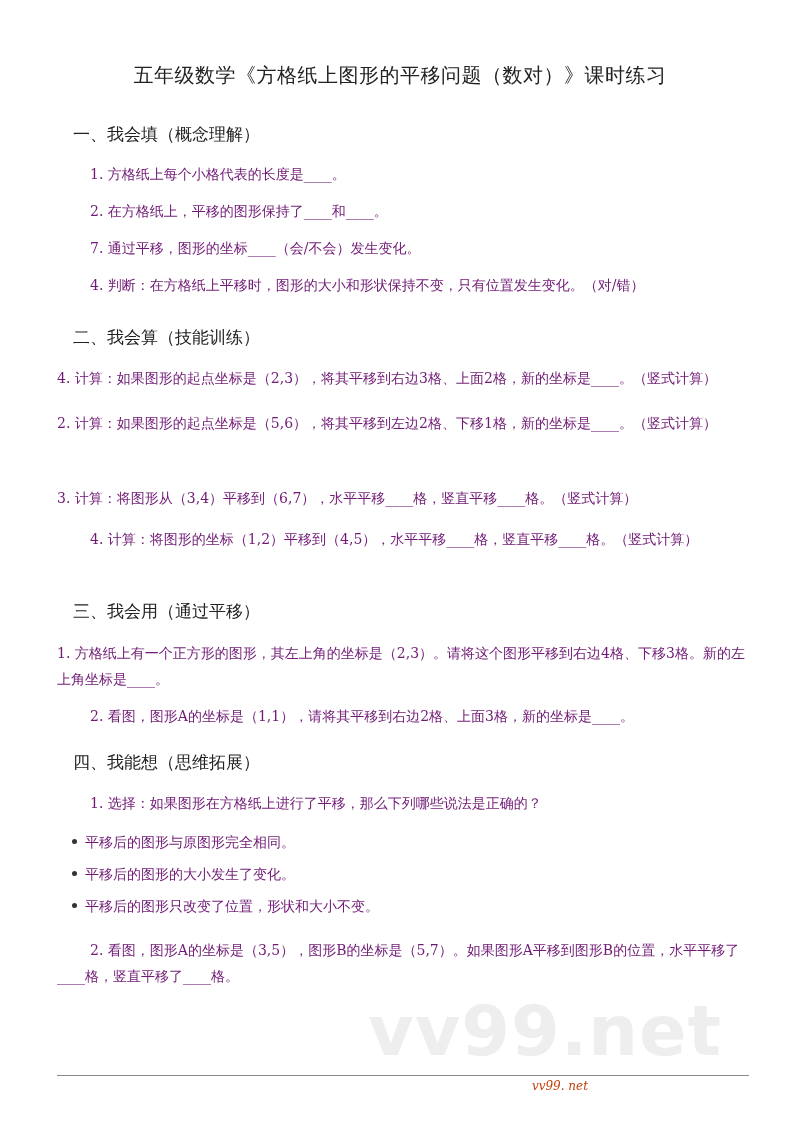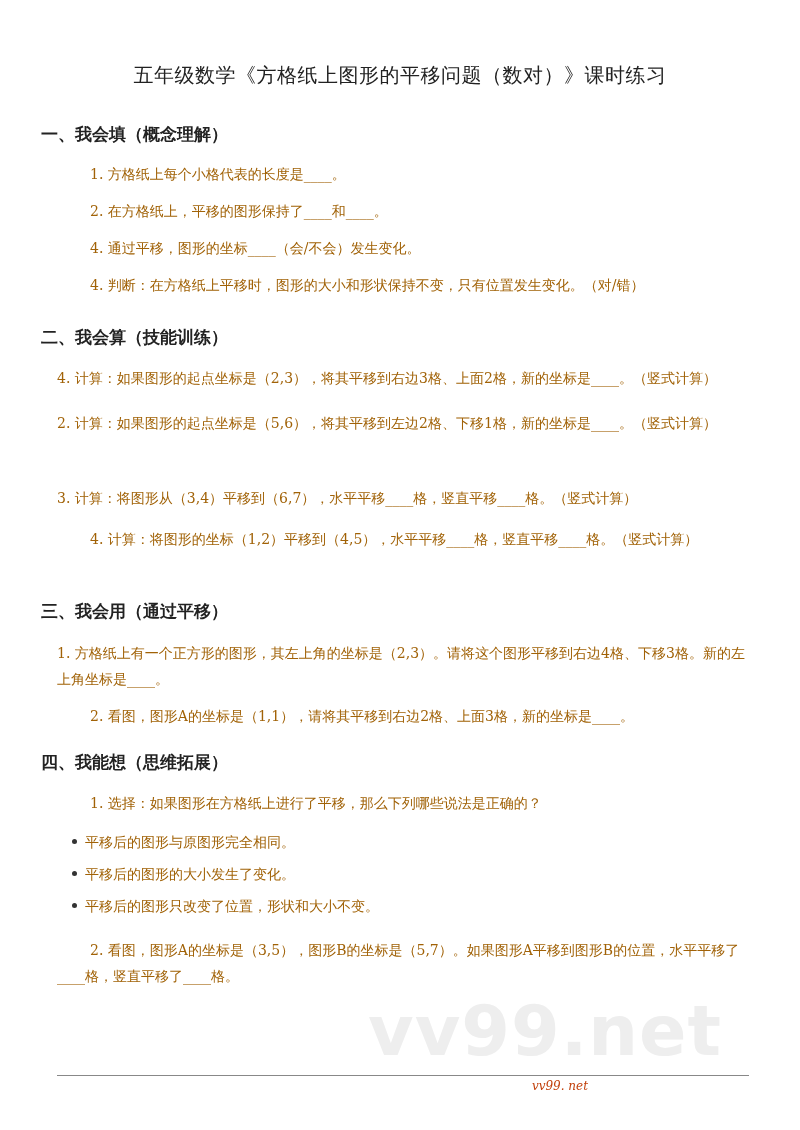--- a/index.html
+++ b/index.html
@@ -8,25 +8,25 @@
       font-family: "DejaVu Serif", "Liberation Serif", serif;
       color: #333333;
     }
     .page { position: absolute; left: 0; top: 0; width: 640px; height: 1130px; }
     .title {
       position: absolute; left: 0; width: 800px; top: 62px;
       text-align: center; font-size: 20px; color: #222222; letter-spacing: 0.5px;
       font-family: "DejaVu Sans", "Liberation Sans", sans-serif;
     }
     .h2 {
-      position: absolute; left: 41px; font-size: 17px; font-weight: bold; color: #222222;
+      position: absolute; left: 73px; font-size: 17px; font-weight: normal; color: #222222;
       font-family: "DejaVu Sans", "Liberation Sans", sans-serif;
     }
     .p {
-      position: absolute; font-size: 14px; line-height: 26px; color: #a16207;
+      position: absolute; font-size: 14px; line-height: 26px; color: #701a75;
       font-family: "DejaVu Serif", "Liberation Serif", serif;
       white-space: nowrap;
     }
     .p.wrap { white-space: normal; width: 690px; }
     .bullet-dot {
       display: inline-block; width: 5px; height: 5px; border-radius: 50%;
       background: #333; margin-right: 8px; vertical-align: middle; position: relative; top: -2px;
     }
     .watermark {
       position: absolute; left: 368px; top: 990px; font-size: 70px; font-weight: bold;
@@ -40,21 +40,21 @@
   </style>
 </head>
 <body>
 
 <div class="page">
   <div class="title">五年级数学《方格纸上图形的平移问题（数对）》课时练习</div>
 
   <div class="h2" style="top:123px">一、我会填（概念理解）</div>
   <div class="p" style="left:90px; top:161px">1.  方格纸上每个小格代表的长度是____。</div>
   <div class="p" style="left:90px; top:198px">2.  在方格纸上，平移的图形保持了____和____。</div>
-  <div class="p" style="left:90px; top:235px">4.  通过平移，图形的坐标____（会/不会）发生变化。</div>
+  <div class="p" style="left:90px; top:235px">7.  通过平移，图形的坐标____（会/不会）发生变化。</div>
   <div class="p" style="left:90px; top:272px">4.  判断：在方格纸上平移时，图形的大小和形状保持不变，只有位置发生变化。（对/错）</div>
 
   <div class="h2" style="top:326px">二、我会算（技能训练）</div>
   <div class="p wrap" style="left:57px; top:365px">4.  计算：如果图形的起点坐标是（2,3），将其平移到右边3格、上面2格，新的坐标是____。（竖式计算）</div>
   <div class="p wrap" style="left:57px; top:410px">2.  计算：如果图形的起点坐标是（5,6），将其平移到左边2格、下移1格，新的坐标是____。（竖式计算）</div>
   <div class="p" style="left:57px; top:485px">3. 计算：将图形从（3,4）平移到（6,7），水平平移____格，竖直平移____格。（竖式计算）</div>
   <div class="p wrap" style="left:57px; top:526px; text-indent:33px">4. 计算：将图形的坐标（1,2）平移到（4,5），水平平移____格，竖直平移____格。（竖式计算）</div>
 
   <div class="h2" style="top:600px">三、我会用（通过平移）</div>
   <div class="p wrap" style="left:57px; top:640px">1. 方格纸上有一个正方形的图形，其左上角的坐标是（2,3）。请将这个图形平移到右边4格、下移3格。新的左上角坐标是____。</div>

